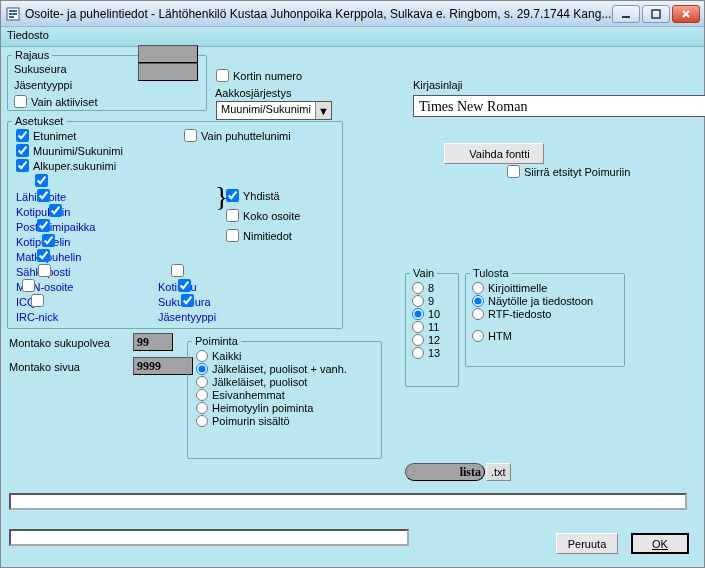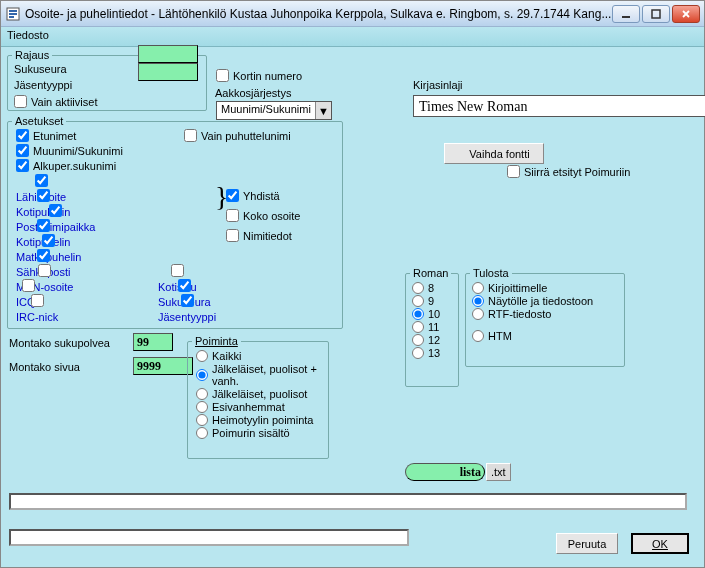--- a/index.html
+++ b/index.html
@@ -10,21 +10,21 @@
 .title-text { flex: 1; font-size: 12px; color: #000; white-space: nowrap; overflow: hidden; text-overflow: ellipsis; }
 .win-buttons { display: flex; gap: 2px; }
 .win-btn { width: 28px; height: 18px; border: 1px solid #7a99bd; border-radius: 3px; background: linear-gradient(#f2f6fb, #cdddf1); display: flex; align-items: center; justify-content: center; font-size: 10px; cursor: default; }
 .win-btn.close { background: linear-gradient(#f5a394, #d9462b); border-color: #a53d28; color: #fff; font-weight: bold; }
 .menubar { height: 20px; background: linear-gradient(#b9e6ef, #a2dbe6); border-bottom: 1px solid #7eb6c0; padding: 2px 6px; font-size: 11px; color: #000; }
 .client { flex: 1; background: #b9e6ef; position: relative; padding: 4px 4px 4px 4px; }
 .fieldset { position: absolute; border: 1px solid #7aa; border-radius: 2px; background: transparent; }
 .fieldset > legend { font-size: 11px; padding: 0 3px; margin-left: 4px; color: #000; }
 .lbl { font-size: 11px; color: #000; position: absolute; }
 .link { color: #0000cc; flex-direction: column; }
-.txt { position: absolute; background: #86efac; border: 1px solid #000; border-top-color: #555; border-left-color: #555; font-family: Tahoma; font-size: 12px; font-weight: bold; padding: 1px 3px; height: 18px; }
+.txt { position: absolute; background: #a3a3a3; border: 1px solid #000; border-top-color: #555; border-left-color: #555; font-family: Tahoma; font-size: 12px; font-weight: bold; padding: 1px 3px; height: 18px; }
 .chk { position: absolute; display: flex; align-items: center; gap: 4px; font-size: 11px; }
 .chk input { width: 13px; height: 13px; }
 .radio-row { display: flex; align-items: center; gap: 4px; font-size: 11px; margin: 1px 0; }
 .radio-row input { width: 12px; height: 12px; }
 .btn { position: absolute; background: #e6e6e6; border: 1px solid #888; border-top-color: #fff; border-left-color: #fff; font-size: 11px; padding: 2px 10px; height: 21px; display: flex; align-items: center; justify-content: center; cursor: default; }
 .combobox { position: absolute; display: flex; background: #fff; border: 1px solid #555; height: 19px; font-size: 11px; }
 .combobox span { flex: 1; padding: 1px 4px; }
 .combobox .cb-btn { width: 16px; background: #e0e0e0; border-left: 1px solid #888; display: flex; align-items: center; justify-content: center; }
 .readonly-box { position: absolute; background: #fff; border: 1px solid #555; padding: 3px 5px; font-family: 'Times New Roman', serif; font-size: 14px; }
 .bigtxt { position: absolute; background: #fff; border: 2px inset #aaa; height: 18px; }
@@ -175,21 +175,21 @@
           <input type="checkbox" style="">
           <span>Nimitiedot</span>
         </label>
     </fieldset>
 
     <span class="lbl" style="left:8px; top:290px;">Montako sukupolvea</span>
     <input class="txt" style="left: 132px; top: 286px; width: 40px;" value="99">
     <span class="lbl" style="left:8px; top:314px;">Montako sivua</span>
     <input class="txt" style="left: 132px; top: 310px; width: 60px;" value="9999">
 
-    <fieldset class="fieldset" style="left:186px; top:288px; width:142px; height:124px;text-decoration:underline;">
+    <fieldset class="fieldset" style="left:186px; top:288px; width:195px; height:124px;">
       <legend>Poiminta</legend>
       <div style="position:absolute; left:8px; top:2px;" id="poiminta-radios">
           <label class="radio-row">
             <input type="radio" name="poiminta" style="">
             <span>Kaikki</span>
           </label>
           <label class="radio-row">
             <input type="radio" name="poiminta" checked="" style="">
             <span>Jälkeläiset, puolisot + vanh.</span>
           </label>
@@ -216,21 +216,21 @@
     <div class="readonly-box" style="left:412px; top:48px; width:316px; height:22px;">Times New Roman</div>
     <button class="btn" style="left:443px; top:96px; width:100px;padding-left:21px;">Vaihda fontti</button>
 
     <label class="chk" style="left:506px; top:118px;">
         <input type="checkbox" style="">
         <span>Siirrä etsityt Poimuriin</span>
       </label>
 
 
     <fieldset class="fieldset" style="left:404px; top:220px; width:54px; height:120px;">
-      <legend>Roman</legend>
+      <legend>Vain</legend>
       <div style="position:absolute; left:6px; top:2px;" id="koko-radios">
           <label class="radio-row">
             <input type="radio" name="koko" style="">
             <span>8</span>
           </label>
           <label class="radio-row">
             <input type="radio" name="koko" style="">
             <span>9</span>
           </label>
           <label class="radio-row">

